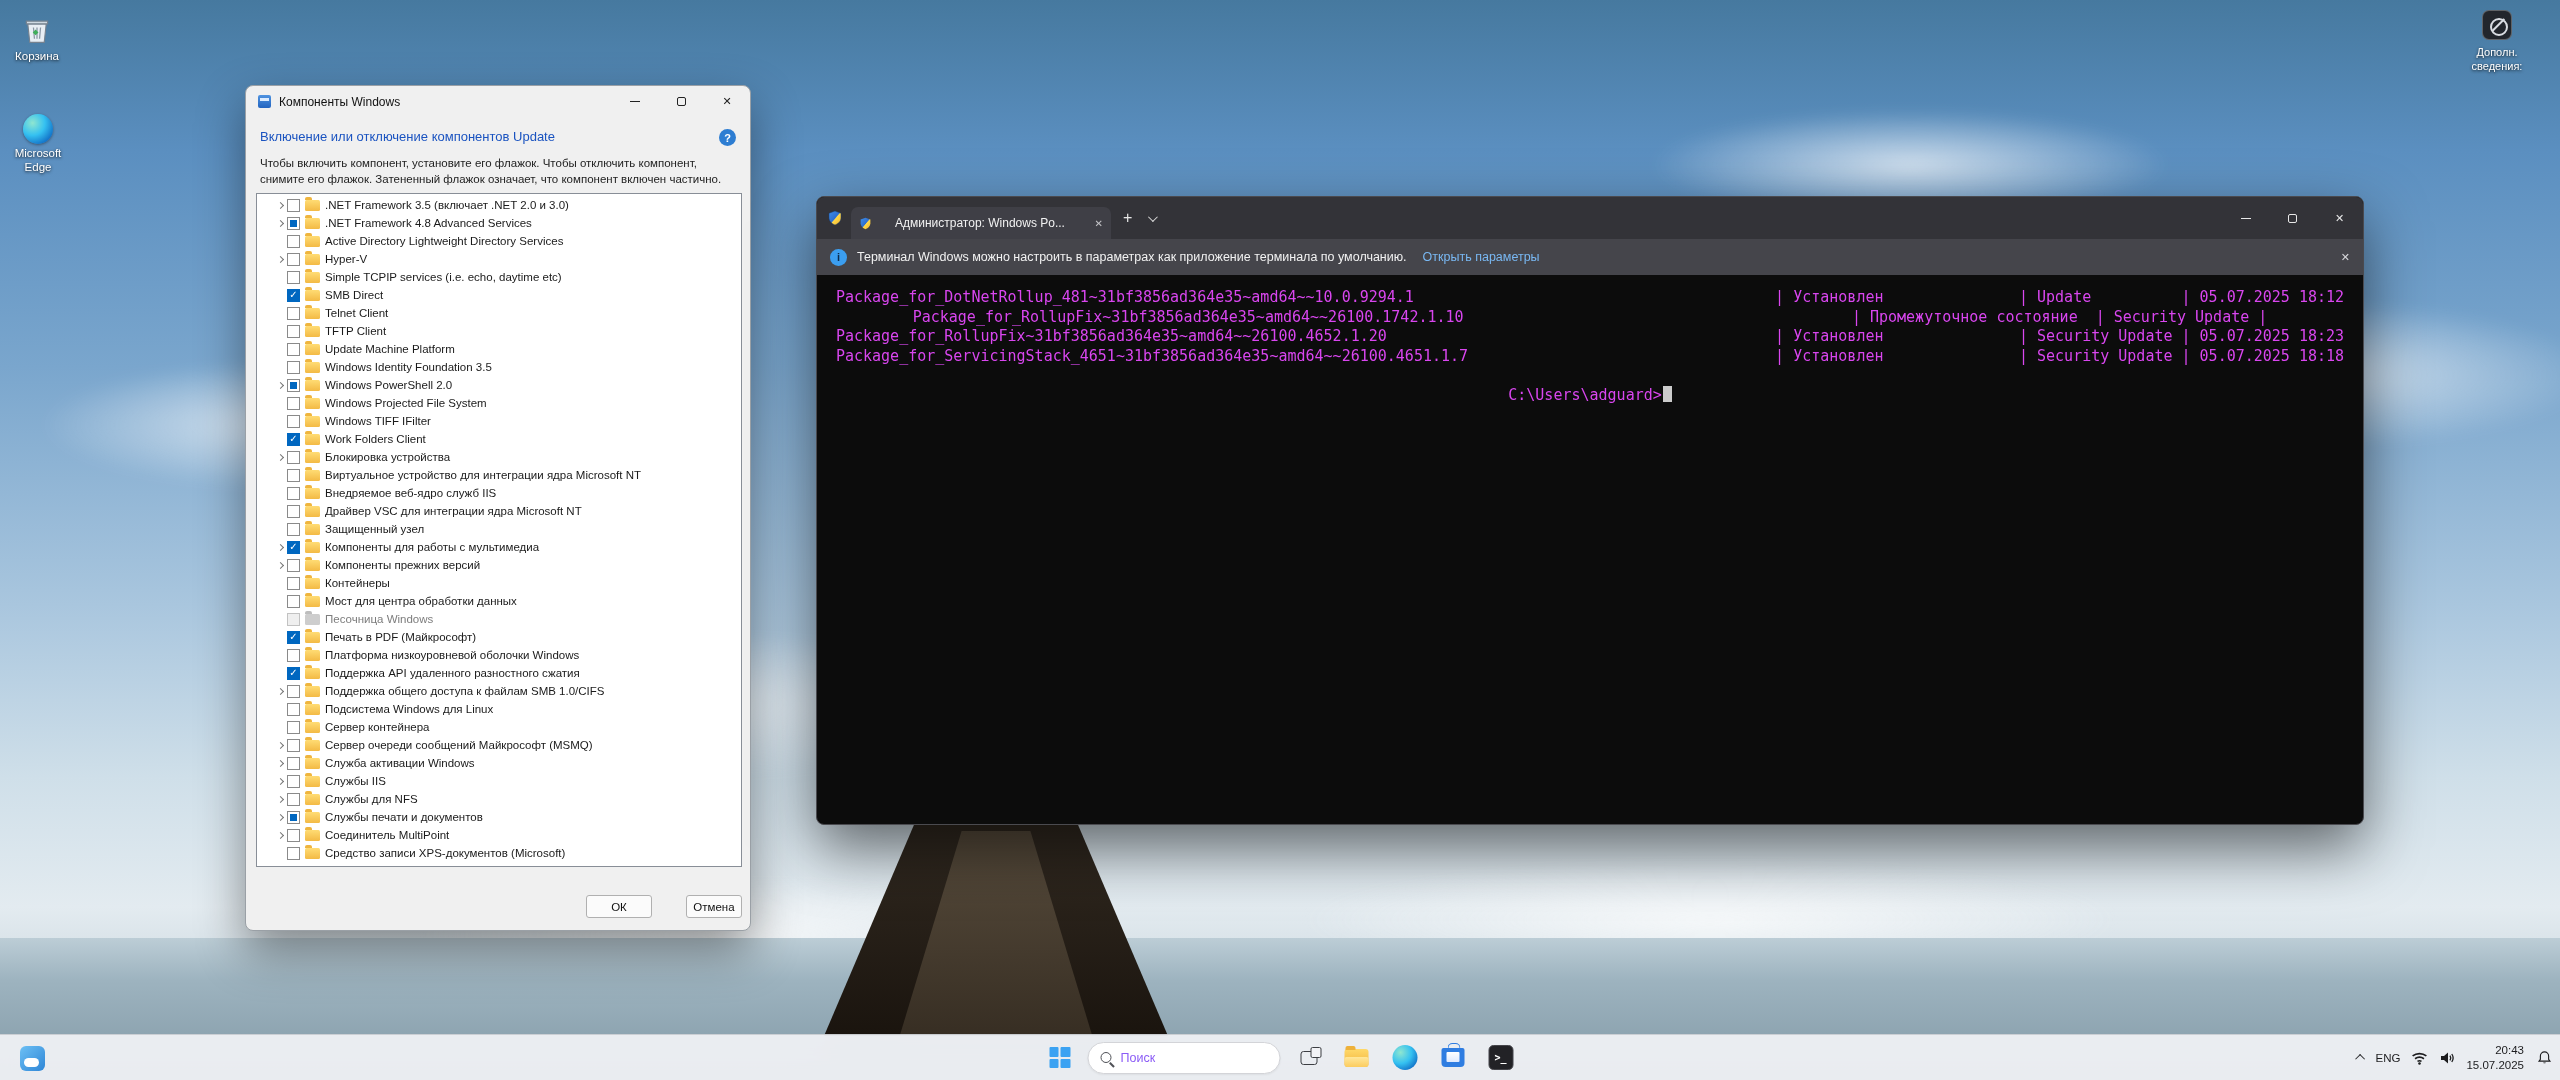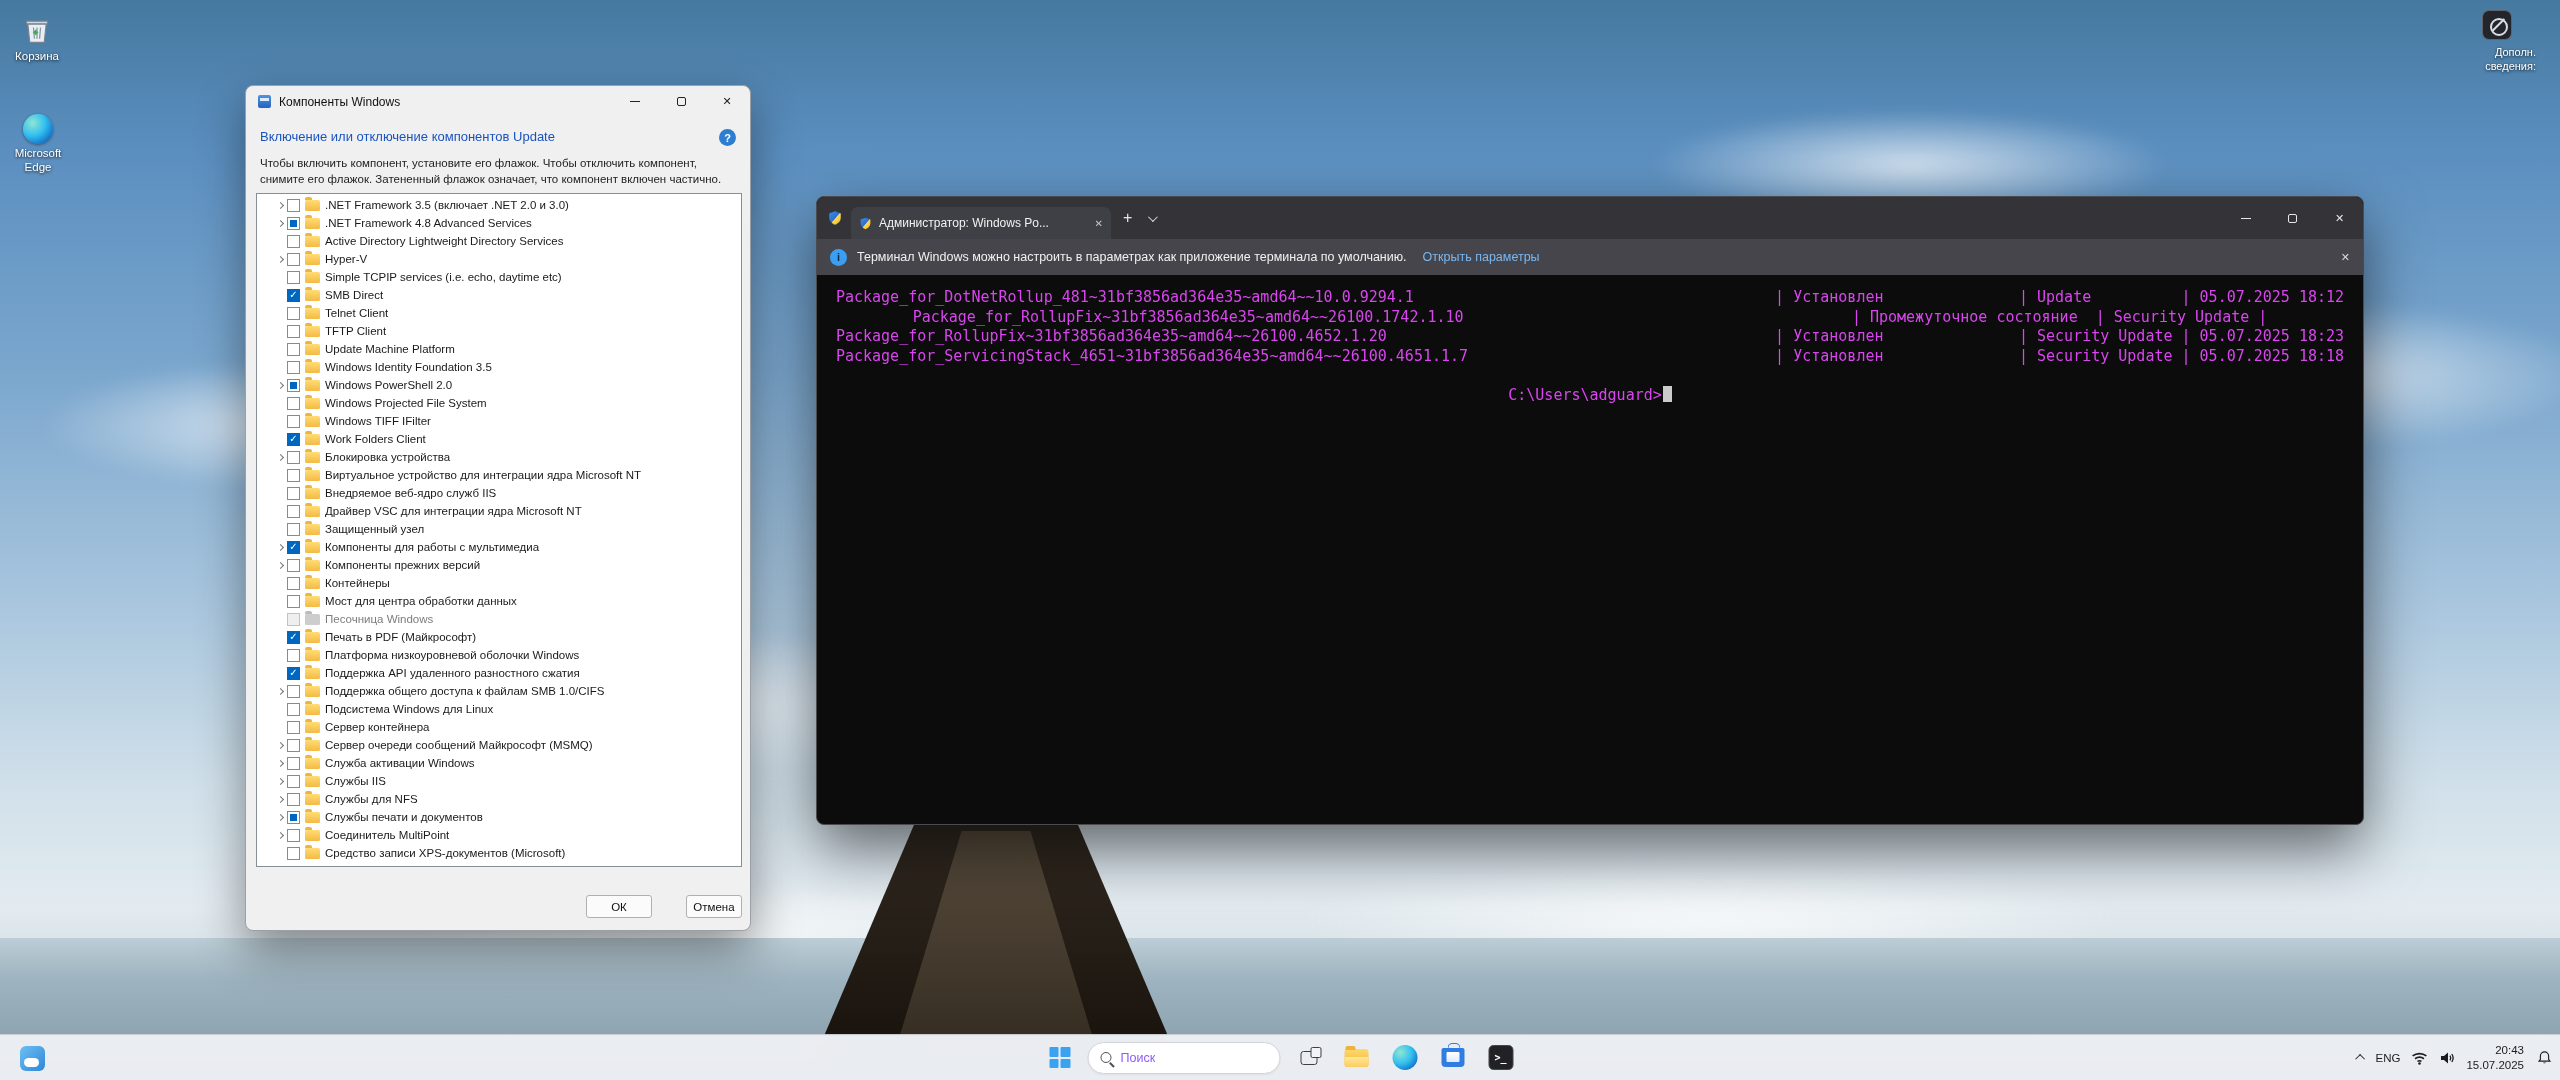--- a/index.html
+++ b/index.html
@@ -20,21 +20,21 @@
     clip-path:polygon(40% 6%, 60% 6%, 78% 100%, 22% 100%);
     background:linear-gradient(180deg,#5a4e3e,#372e23); }
 
   
   .desk-icon { position:absolute; text-align:center; color:#fff; font-size:11.5px;
     text-shadow:0 1px 3px rgba(0,0,0,.85); line-height:1.2; }
   .bin-icon { width:34px; height:34px; margin:0 auto 2px; }
   .edge-orb { width:30px; height:30px; margin:0 auto 3px; border-radius:50%;
     background:radial-gradient(circle at 32% 30%, #8fe6d0 0%, #35c1f1 42%, #1272c8 78%, #0a4d93 100%);
     box-shadow:0 1px 3px rgba(0,0,0,.4); }
-  .info-badge { position:absolute; right:24px; top:10px; width:78px; text-align:right; color:#fff;
+  .info-badge { position:absolute; right:24px; top:10px; width:78px; text-align:center; color:#fff;
     font-size:11px; text-shadow:0 1px 3px rgba(0,0,0,.85); line-height:1.25; }
   .info-badge .glyph { width:30px; height:30px; margin:0 auto 6px; border-radius:7px;
     background:#22262c; border:1px solid rgba(255,255,255,.28); position:relative; }
   .info-badge .glyph::before { content:""; position:absolute; left:7px; top:7px; width:14px; height:14px;
     border:2.4px solid #d9dde2; border-radius:50%; }
   .info-badge .glyph::after { content:""; position:absolute; left:7px; top:13.4px; width:17px; height:2.4px;
     background:#d9dde2; transform:rotate(-45deg); }
 
   
   .features-dialog { position:absolute; left:245px; top:85px; width:506px; height:846px;
@@ -77,21 +77,21 @@
   .btn-ok { right:98px; width:66px; }
   .btn-cancel { right:8px; width:56px; }
 
   
   .terminal { position:absolute; left:816px; top:196px; width:1548px; height:629px; border-radius:8px;
     overflow:hidden; background:#0c0c0c; border:1px solid #4a4a4f;
     box-shadow:0 24px 60px rgba(0,0,0,.55); z-index:6; }
   .t-titlebar { height:42px; background:#333338; display:flex; align-items:center; padding-left:10px; }
   .t-shield { width:16px; height:16px; flex:none; }
   .t-tab { margin-left:8px; width:260px; height:32px; align-self:flex-end; background:#3f3f46;
-    border-radius:7px 7px 0 0; display:flex; align-items:center; padding:0 8px; gap:7px; }
+    border-radius:7px 7px 0 0; display:flex; align-items:center; padding:0 8px; gap:23px; }
   .t-tab .title { color:#f2f2f2; font-size:12px; white-space:nowrap; overflow:hidden; flex:1; }
   .t-tab-close::before { content:"✕"; color:#c4c4c8; font-size:10px; }
   .t-newtab { margin-left:12px; color:#e6e6e6; font-size:16px; }
   .t-chevdown { margin-left:16px; width:7px; height:7px; border-right:1.5px solid #d8d8d8;
     border-bottom:1.5px solid #d8d8d8; transform:rotate(45deg) translateY(-2px); }
   .t-wincontrols { margin-left:auto; display:flex; height:100%; }
   .t-wbtn { width:47px; height:100%; display:flex; align-items:center; justify-content:center; color:#e8e8e8; }
   .t-wbtn .glyph-min { background:#e8e8e8; }
   .t-wbtn .glyph-max { border-color:#e8e8e8; border-radius:2px; }
   .t-infobar { height:36px; background:#45454b; display:flex; align-items:center; padding:0 13px; gap:10px;

